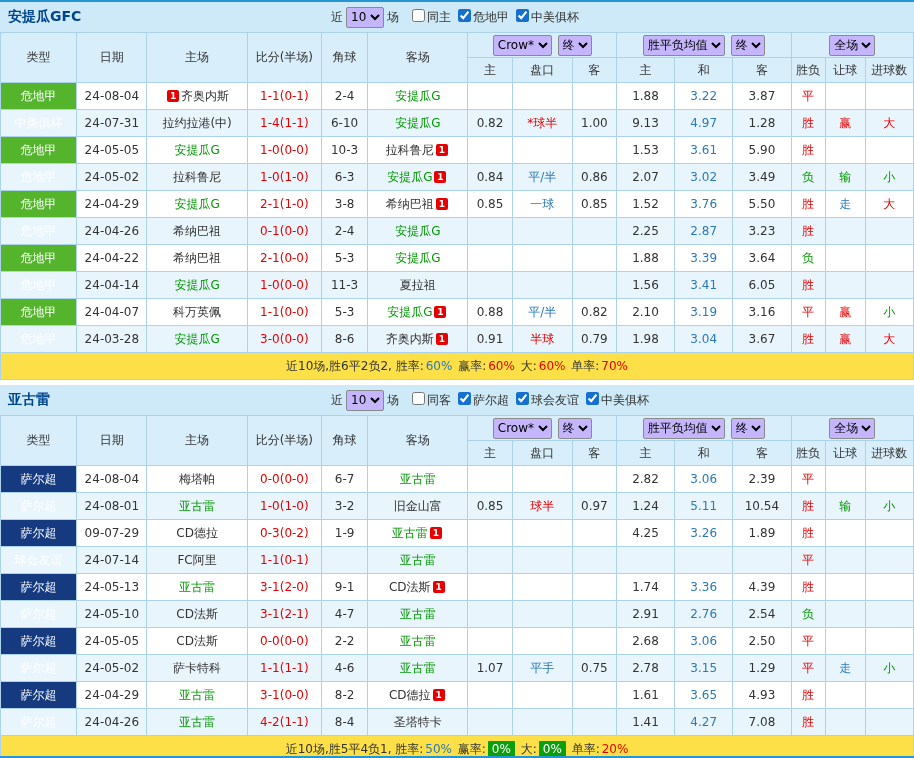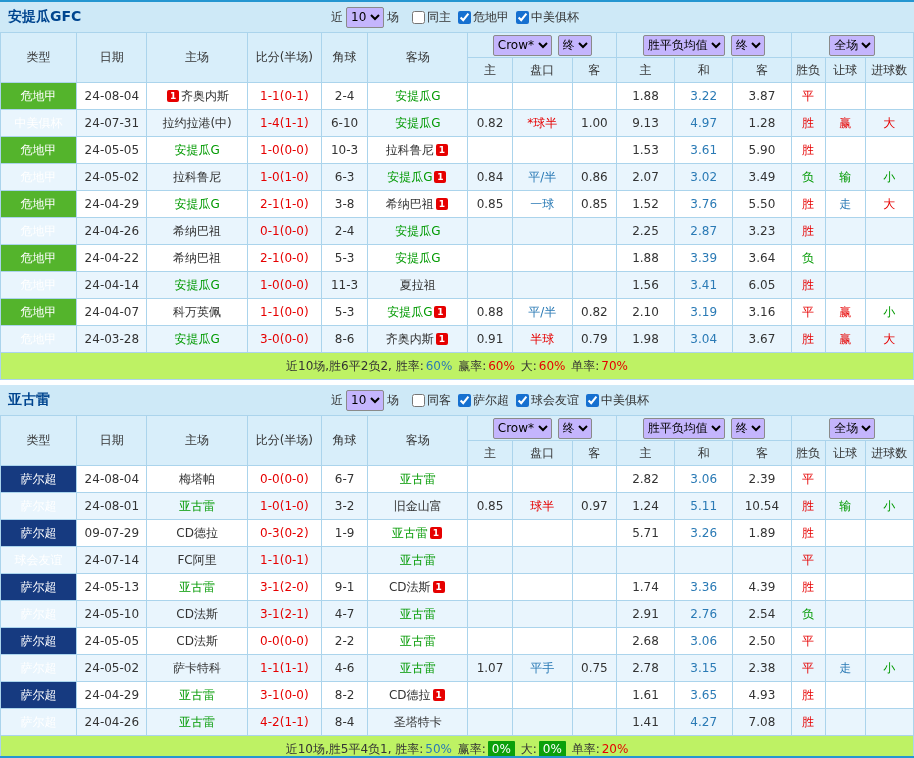--- a/index.html
+++ b/index.html
@@ -5,37 +5,37 @@
   *{box-sizing:border-box;}
   html,body{margin:0;padding:0;background:#fff;}
   body{font-family:"DejaVu Sans","Liberation Sans",sans-serif;font-size:12px;color:#333;}
   .page{width:914px;height:758px;border-top:2px solid #2596d1;border-bottom:2px solid #2596d1;overflow:hidden;}
   .team-sec{margin-bottom:5px;}
   .sec-bar{height:30px;background:#cee9f7;display:flex;align-items:center;position:relative;}
   .team-name{margin-left:8px;font-weight:bold;font-size:14px;color:#00458f;}
   .controls{position:absolute;left:328px;top:0;height:30px;display:flex;align-items:center;white-space:nowrap;}
   .controls > span{margin:0 3px;}
   .filters{display:flex;align-items:center;margin-left:6px;}
-  .filters label{display:flex;align-items:center;cursor:default;}
+  .filters label{display:flex;align-items:flex-start;cursor:default;}
   .filters input{margin:0 2px 0 7px;accent-color:#1670d0;width:13px;height:13px;}
   select{font-family:inherit;font-size:12px;height:21px;border:1px solid #8a8a8a;background:#c4b5fd;border-radius:2px;}
   table.grid{border-collapse:collapse;table-layout:fixed;width:914px;}
   .grid th,.grid td{border:1px solid #abd4ec;text-align:center;padding:0;white-space:nowrap;overflow:hidden;height:27px;font-weight:normal;}
   .grid thead th{background:#d8eefa;height:25px;}
   .grid thead th.selth select{margin:0 1px;}
   tr.alt td{background:#e9f5fd;}
   td.lg-g{background:#54b42c;color:#fff;}
   td.lg-b{background:#74c7ea;color:#fff;}
   td.lg-n{background:#163a80;color:#fff;}
   td.lg-t{background:#2ab1aa;color:#fff;}
   .red{color:#e60000;}
   .green{color:#029a02;}
   .blue{color:#2a7ab5;}
   .card1{display:inline-block;min-width:12px;height:12px;line-height:12px;padding:0 1px;background:#e60000;color:#fff;font-size:9px;font-weight:bold;border-radius:2px;margin:0 2px;vertical-align:1px;}
-  .footer-cell{height:25px;background:#bef264;text-align:center;}
+  .footer-cell{height:25px;background:#fde047;text-align:center;}
   .footer-cell span{margin:0 1px;}
   .chip{background:#0ba00b;color:#fff;padding:1px 4px;border-radius:1px;}
   td span.team-link{cursor:pointer;}
 </style>
 </head>
 <body>
 
 <div class="page" id="page">
   <section class="team-sec">
     <div class="sec-bar">
@@ -405,21 +405,21 @@
           <tr>
             <td class="lg-n">萨尔超</td>
             <td>09-07-29</td>
             <td><span class="team-link">CD德拉</span></td>
             <td class="red">0-3(0-2)</td>
             <td>1-9</td>
             <td><span class="team-link green">亚古雷</span><span class="card1">1</span></td>
             <td></td>
             <td></td>
             <td></td>
-            <td>5.71</td>
+            <td>4.25</td>
             <td class="blue">3.26</td>
             <td>1.89</td>
             <td class="red">胜</td>
             <td></td>
             <td></td>
           </tr>
           <tr class="alt">
             <td class="lg-t">球会友谊</td>
             <td>24-07-14</td>
             <td><span class="team-link">FC阿里</span></td>
@@ -492,21 +492,21 @@
             <td>24-05-02</td>
             <td><span class="team-link">萨卡特科</span></td>
             <td class="red">1-1(1-1)</td>
             <td>4-6</td>
             <td><span class="team-link green">亚古雷</span></td>
             <td>1.07</td>
             <td class="blue">平手</td>
             <td>0.75</td>
             <td>2.78</td>
             <td class="blue">3.15</td>
-            <td>2.38</td>
+            <td>1.29</td>
             <td class="red">平</td>
             <td class="blue">走</td>
             <td class="green">小</td>
           </tr>
           <tr>
             <td class="lg-n">萨尔超</td>
             <td>24-04-29</td>
             <td><span class="team-link green">亚古雷</span></td>
             <td class="red">3-1(0-0)</td>
             <td>8-2</td>

